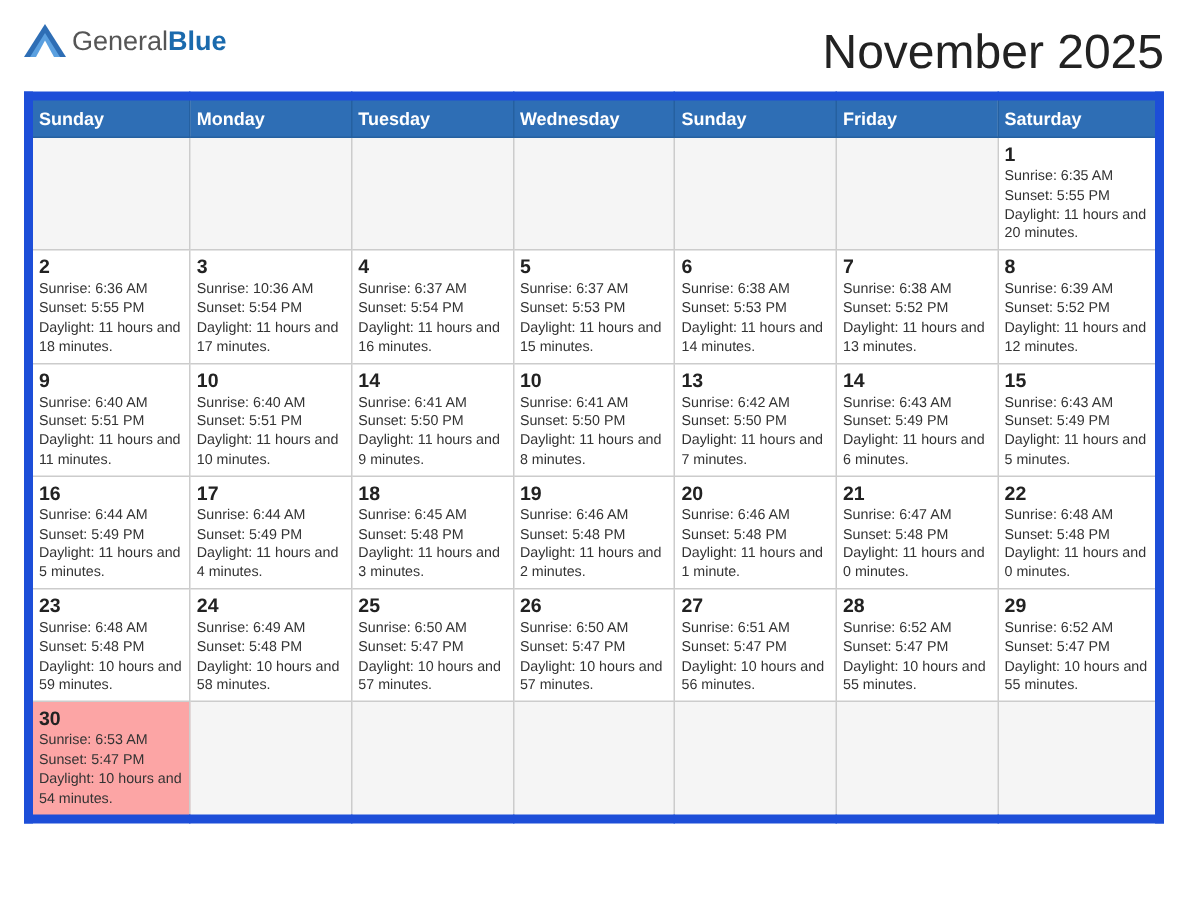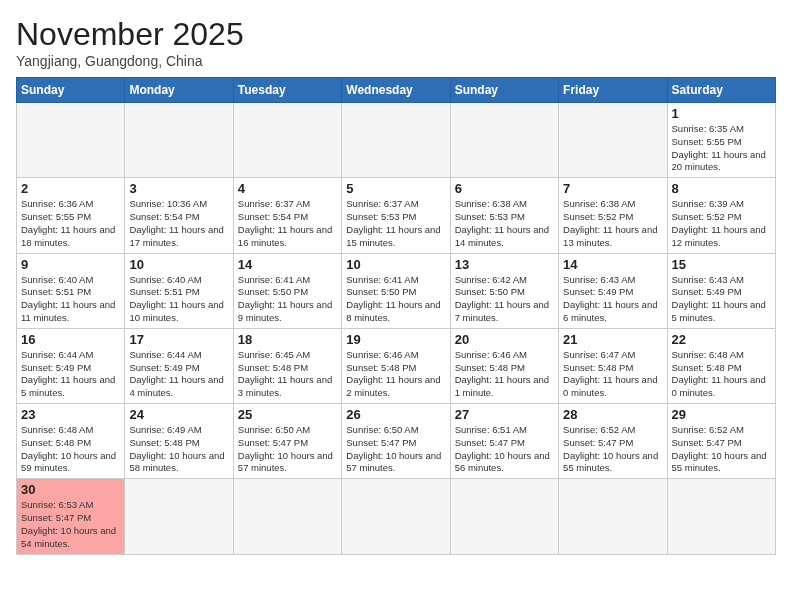--- a/index.html
+++ b/index.html
@@ -24,34 +24,34 @@
     .logo-text {
       font-size: 18px;
       line-height: 1;
     }
     .logo-general { color: #555; font-weight: normal; }
     .logo-blue { color: #1a6aad; font-weight: bold; }
     .logo-icon {
       width: 28px;
       height: 22px;
     }
-    .title-block { text-align: left; }
+    .title-block { text-align: center; }
     .month-title {
       font-size: 32px;
       font-weight: normal;
       color: #222;
     }
     .subtitle {
       font-size: 14px;
       color: #444;
     }
     .calendar {
       width: 100%;
       border-collapse: collapse;
-      border: 1px solid #1d4ed8;
+      border: 6px solid #1d4ed8;
     }
     .calendar th {
       background: #2e6eb5;
       color: #fff;
       font-size: 12px;
       font-weight: bold;
       padding: 5px 4px;
       text-align: left;
       border: 1px solid #2560a0;
     }
@@ -81,23 +81,32 @@
       background: #f5f5f5;
     }
     .last-row td.has-data {
       background: #fca5a5;
     }
   </style>
 </head>
 <body>
 
 <div class="header">
+  <div class="logo">
+    <svg class="logo-icon" viewBox="0 0 28 22" xmlns="http://www.w3.org/2000/svg">
+      <polygon points="0,22 14,0 28,22" fill="#2e6eb5"></polygon>
+      <polygon points="4,22 14,6 24,22" fill="#5ba0e0"></polygon>
+      <polygon points="8,22 14,11 20,22" fill="#fff"></polygon>
+    </svg>
+    <span class="logo-text">
+      <span class="logo-general">General</span><span class="logo-blue">Blue</span>
+    </span>
+  </div>
   <div class="title-block">
     <div class="month-title">November 2025</div>
-    <div class="subtitle">Yangjiang, Guangdong, China</div>
   </div>
 </div>
 
 <table class="calendar">
   <thead>
     <tr>
     <th>Sunday</th>
         <th>Monday</th>
         <th>Tuesday</th>
         <th>Wednesday</th>

